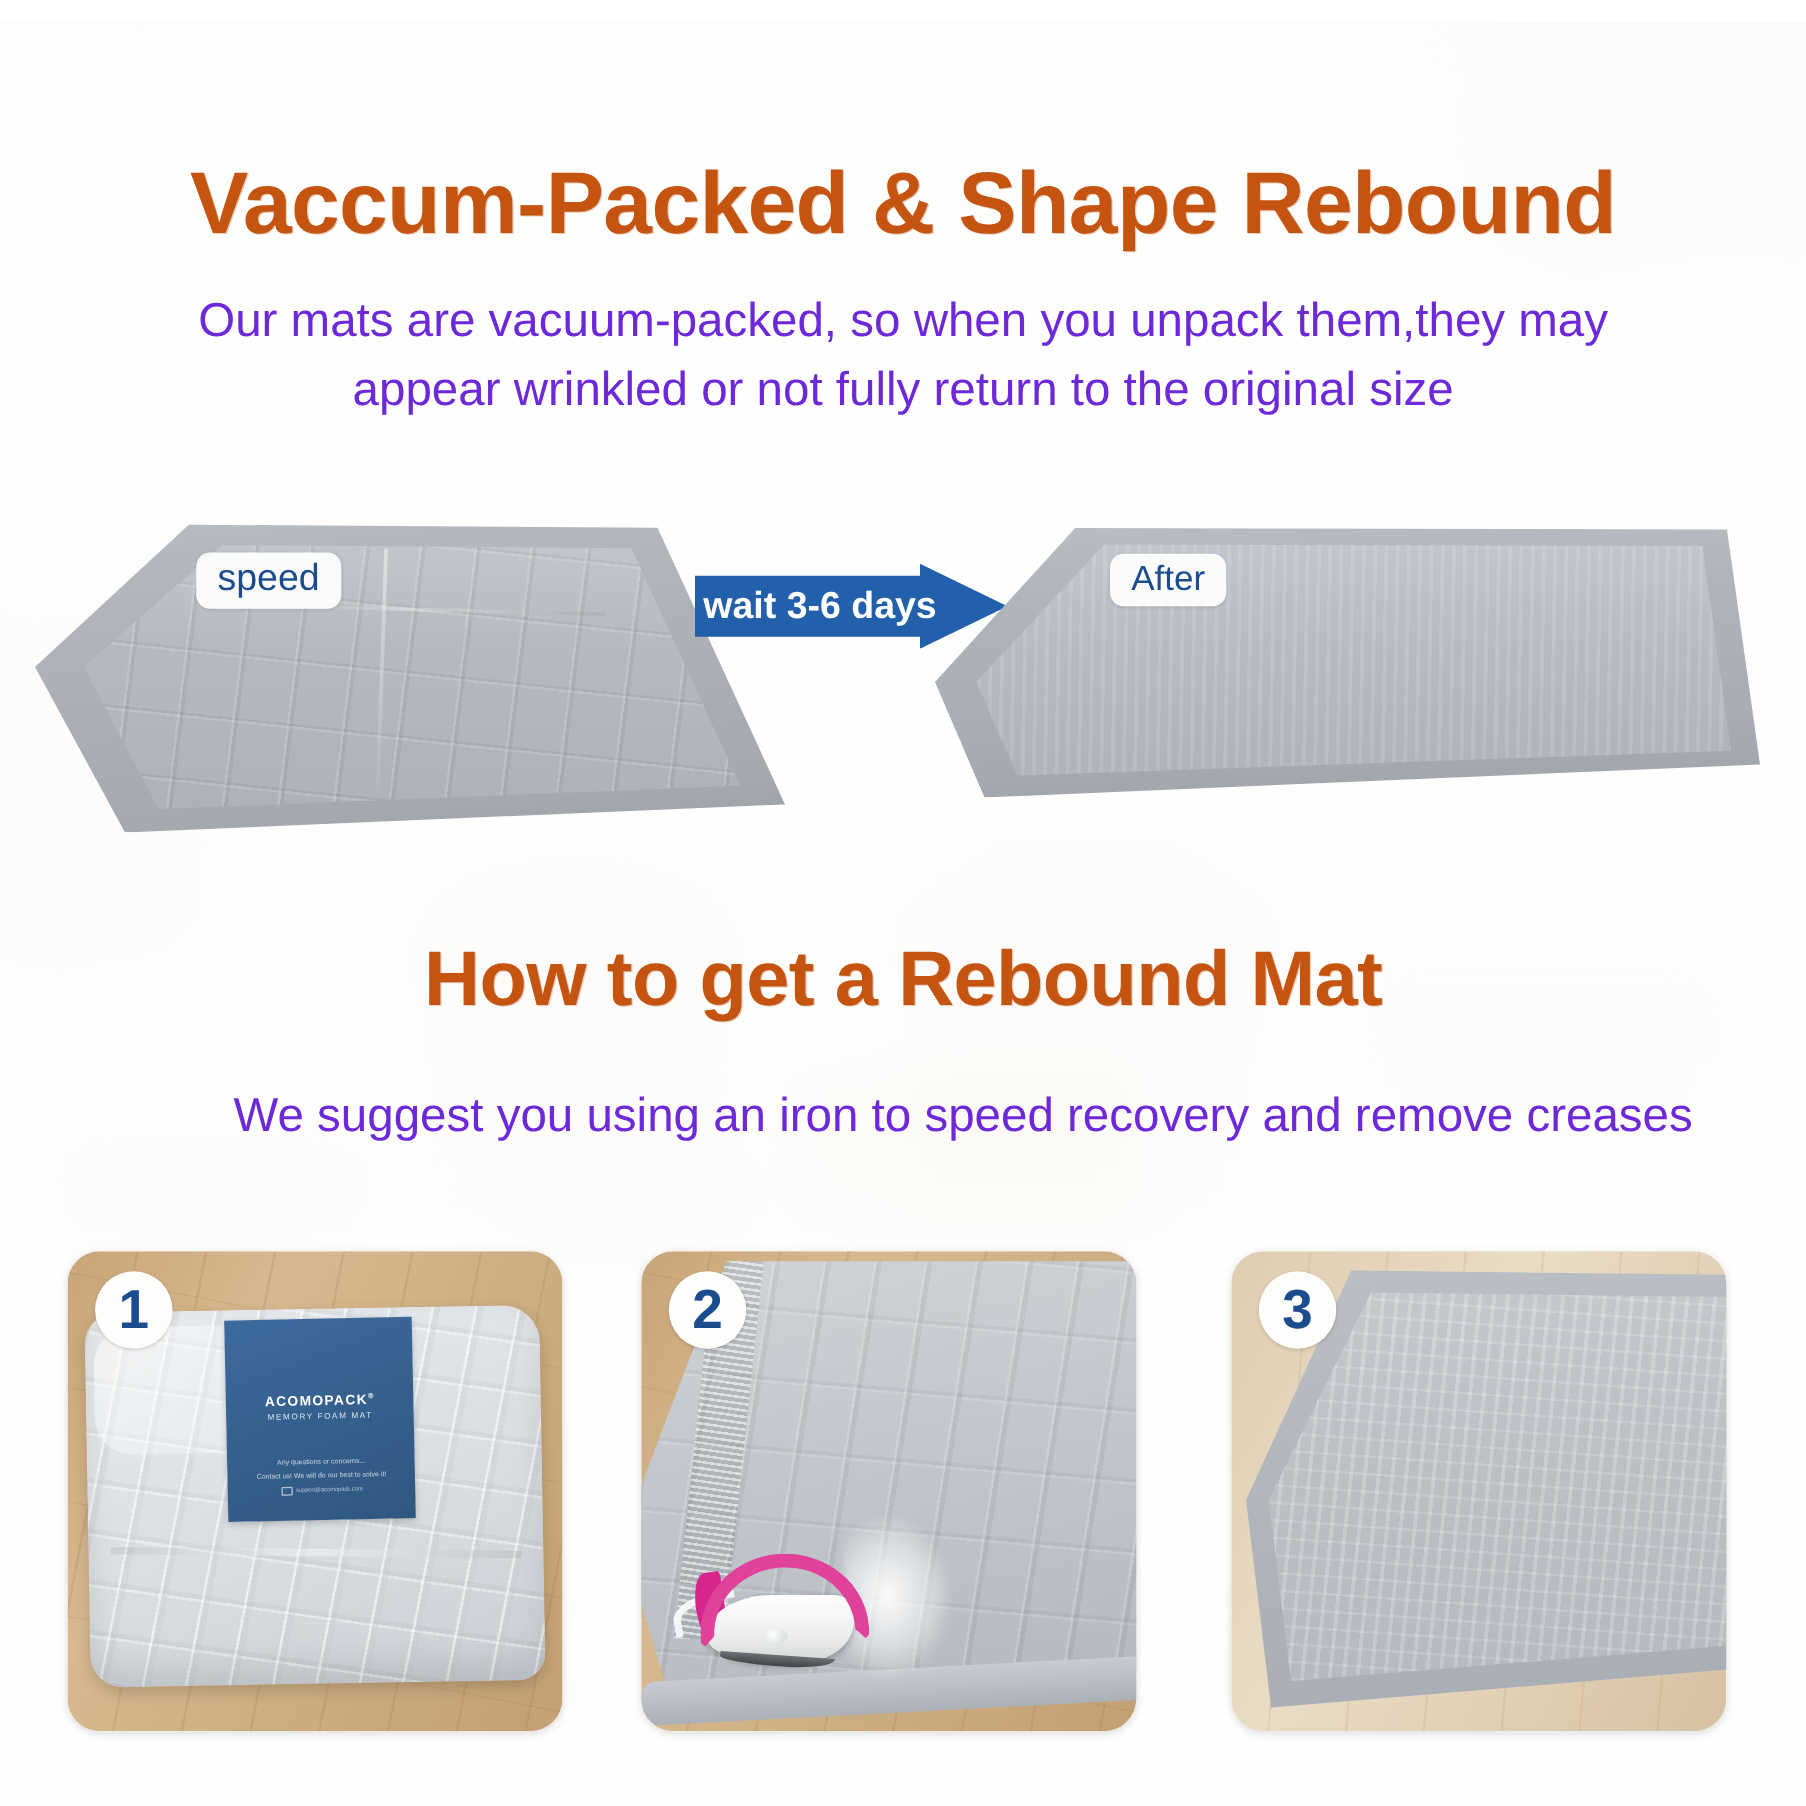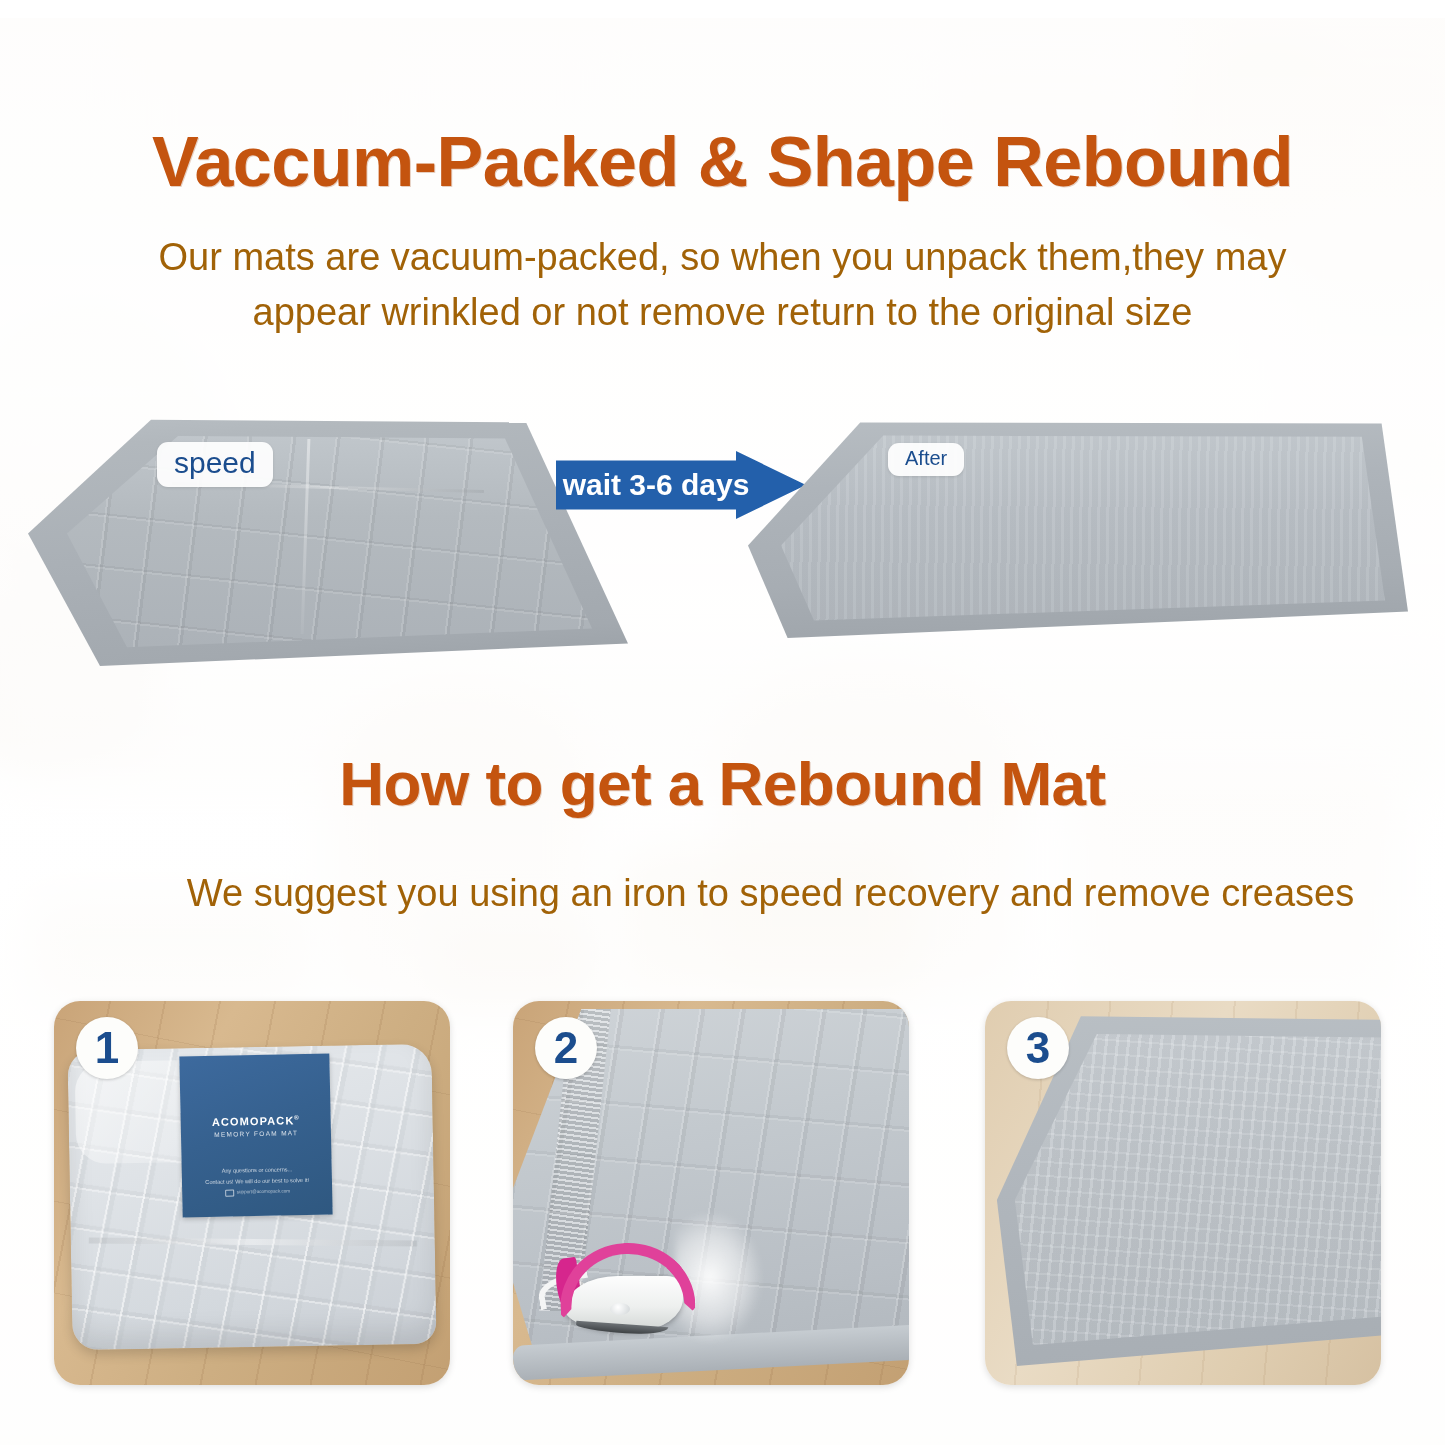--- a/index.html
+++ b/index.html
@@ -67,21 +67,21 @@
     font-weight:bold;
     letter-spacing:-.5px;
     text-shadow:1px 1px 0 rgba(160,70,20,.25);
     white-space:nowrap;
   }
   #h1{top:104px;font-size:70px;}
   #h2{top:730px;font-size:62px;}
 
   .subline{
     position:absolute;width:100%;text-align:center;
-    color:#a16207;font-size:38px;line-height:1.45;
+    color:#6d28d9;font-size:38px;line-height:1.45;
     font-weight:400;
   }
   #s1{top:212px;}
   #s1 .ln{display:block;}
   #s2{top:848px;font-size:38px;padding-left:48px;}
 
   
   .mat{position:absolute;}
 
   
@@ -138,21 +138,21 @@
     background:rgba(255,255,255,.92);
     color:#1b4d8e;
     border-radius:11px;
     font-size:30px;
     padding:4px 17px 7px;
     line-height:1.12;
     font-weight:400;
     box-shadow:0 1px 3px rgba(0,0,0,.10);
   }
   #pill-before{left:157px;top:424px;}
-  #pill-after{left:888px;top:425px;font-size:20px;}
+  #pill-after{left:888px;top:425px;font-size:28px;}
 
   
   #arrow{
     position:absolute;left:556px;top:433px;width:250px;height:68px;
   }
   .arrow-shape{
     position:absolute;inset:0;
     background:#2360ab;
     clip-path:polygon(0 14%, 72% 14%, 72% 0, 100% 50%, 72% 100%, 72% 86%, 0 86%);
   }
@@ -361,21 +361,21 @@
       <div class="bg-blob b12"></div>
     <div class="bg-blob b13"></div>
       <div class="bg-blob b14"></div>
   </div>
   <div class="bg-veil"></div>
 
   <div class="headline" id="h1">Vaccum-Packed &amp; Shape Rebound</div>
 
   <div class="subline" id="s1">
     <span class="ln">Our mats are vacuum-packed, so when you unpack them,they may</span>
-    <span class="ln">appear wrinkled or not remove return to the original size</span>
+    <span class="ln">appear wrinkled or not fully return to the original size</span>
   </div>
 
   <div class="mat" id="mat-before">
     <div class="mat-before-body"></div>
     <div class="mat-before-inner">
       <div class="mat-before-crease"></div>
       <div class="mat-before-crease2"></div>
     </div>
   </div>
   <div class="pill" id="pill-before">speed</div>

